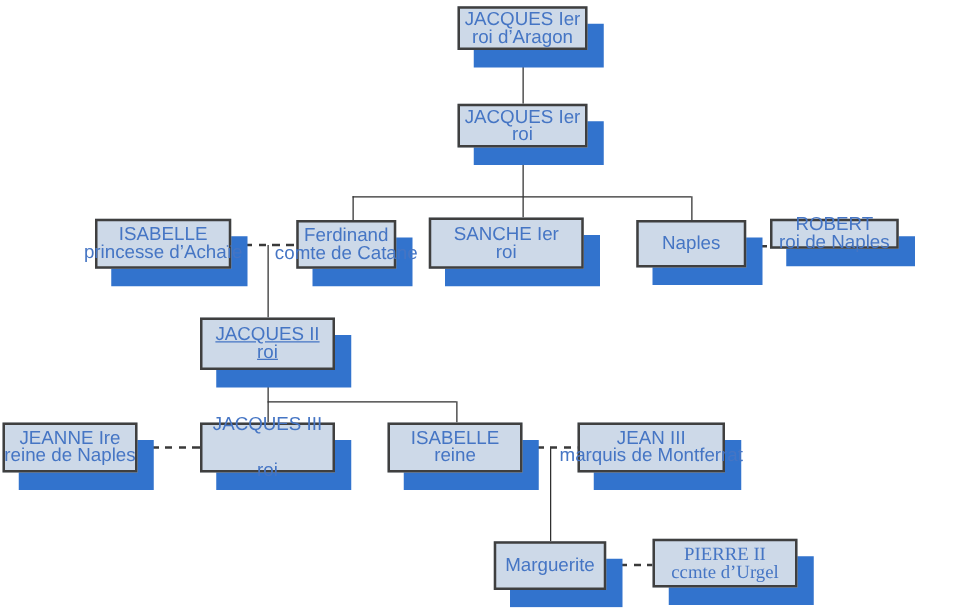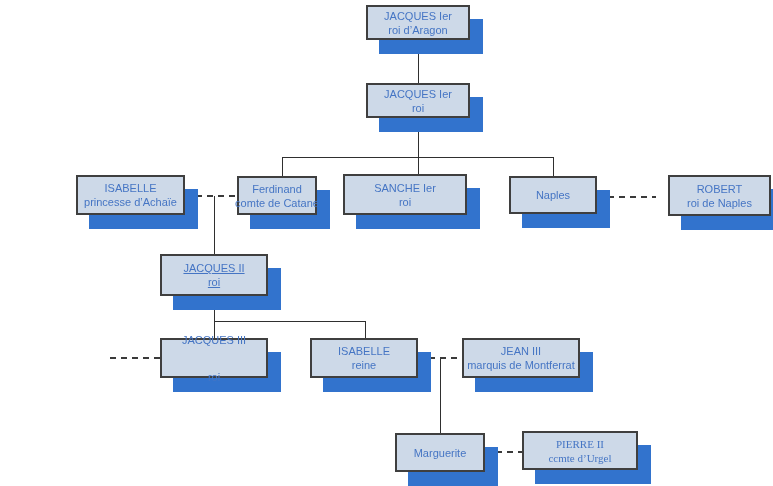--- a/index.html
+++ b/index.html
@@ -14,21 +14,21 @@
     position:absolute;
     box-sizing:border-box;
     background:#cdd9e8;
     border:2px solid #3f3f3f;
     box-shadow:13px 14px 0 0 #3273cd;
     display:flex;
     flex-direction:column;
     align-items:center;
     justify-content:center;
     text-align:center;
-    font-size:11px;
+    font-size:15px;
     line-height:14px;
     color:#4575c4;
     cursor:default;
   }
   .node span{display:block;white-space:nowrap;}
   .vline{position:absolute;width:1px;background:#2f2f2f;}
   .hline{position:absolute;height:1px;background:#2f2f2f;}
   .dash{
     position:absolute;height:2px;
     background:repeating-linear-gradient(90deg,#3a3a3a 0 6px,transparent 6px 11px);
@@ -81,30 +81,34 @@
   <div class="node" style="left:343px;top:174px;width:124px;height:41px;">
     <span>SANCHE Ier</span>
     <span>roi</span>
   </div>
 
   <div class="node" style="left:509px;top:176px;width:88px;height:38px;">
     <span>Naples</span>
     <span></span>
   </div>
 
-  <div class="node" style="left:668px;top:175px;width:103px;height:41px;">
+  <div class="node" style="left:616px;top:175px;width:103px;height:24px;">
     <span>ROBERT</span>
     <span>roi de Naples</span>
   </div>
 
   <div class="node" style="left:160px;top:254px;width:108px;height:42px;text-decoration:underline;">
     <span>JACQUES II</span>
     <span>roi</span>
   </div>
 
+  <div class="node" style="left:2px;top:338px;width:108px;height:40px;">
+    <span>JEANNE Ire</span>
+    <span>reine de Naples</span>
+  </div>
 
   <div class="node" style="left:160px;top:338px;width:108px;height:40px;gap:23px;">
     <span>JACQUES III</span>
     <span>roi</span>
   </div>
 
   <div class="node" style="left:310px;top:338px;width:108px;height:40px;">
     <span>ISABELLE</span>
     <span>reine</span>
   </div>

